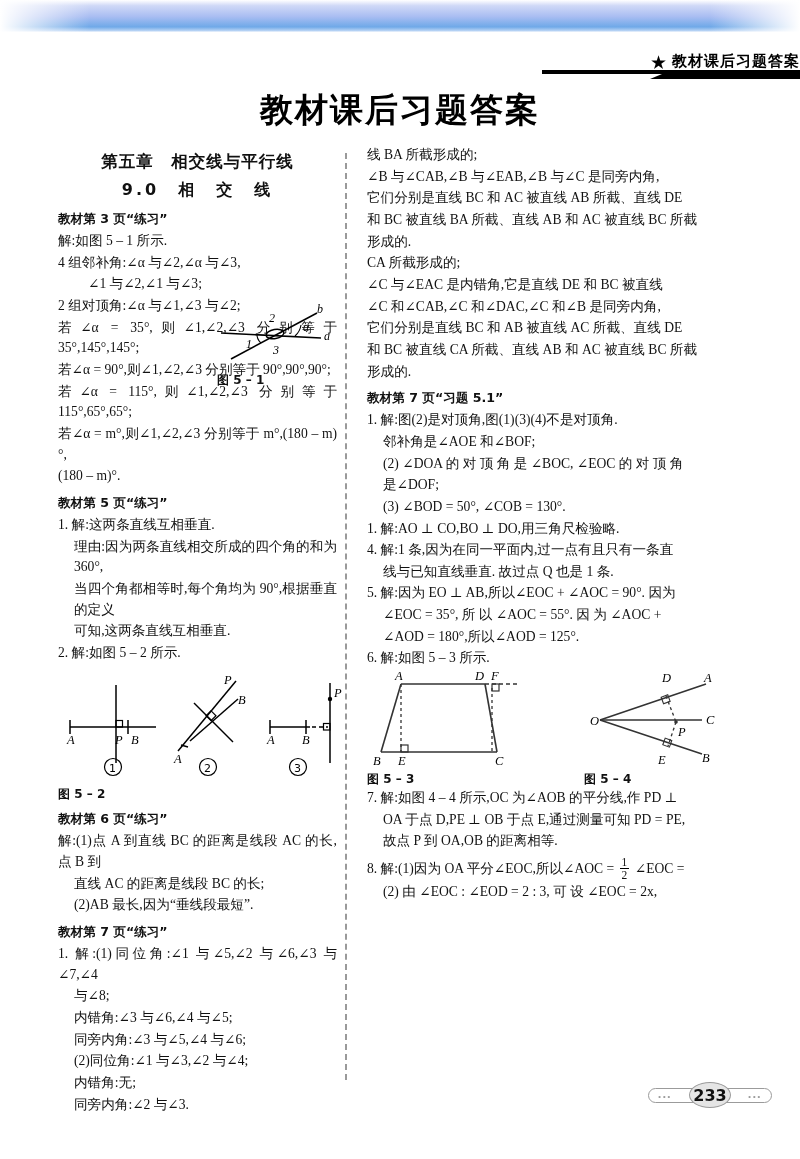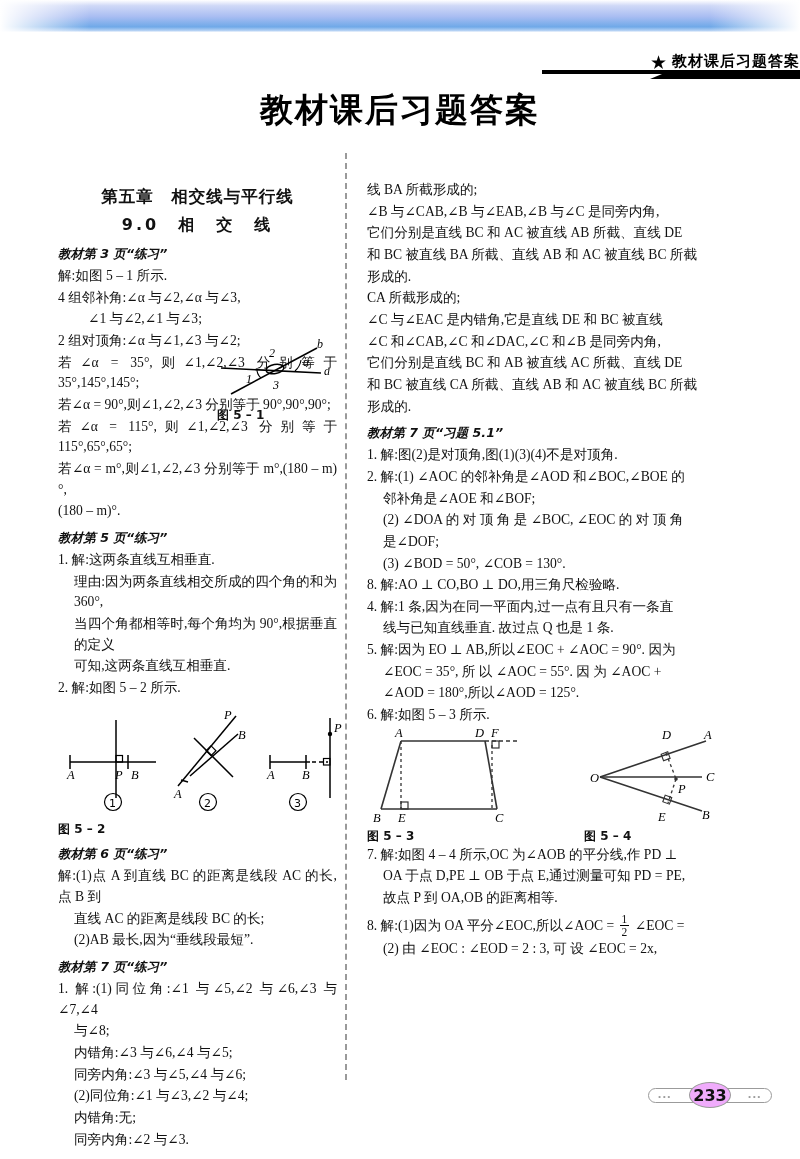--- a/index.html
+++ b/index.html
@@ -48,21 +48,21 @@
     text-align:center;
     font-family:"DejaVu Sans","Liberation Sans",sans-serif;
     font-weight:700; font-size:33px; letter-spacing:2px; color:#000;
   }
 
   
   .columns {
     position:absolute; left:0; top:145px; width:800px; height:935px;
     display:flex;
   }
-  .col { position:relative;margin-top:35px; }
+  .col { position:relative; }
   .col-left  { width:345px; padding:0 8px 0 58px; }
   .col-div   { width:4px; border-left:2px dashed #9a9a9a; margin:8px 0 0 0; }
   .col-right { width:451px; padding:0 56px 0 18px; }
 
   .chapter {
     text-align:center;
     font-family:"DejaVu Sans","Liberation Sans",sans-serif;
     font-weight:700; font-size:16.5px; letter-spacing:1px;
     margin: 6px 0 7px 0;
   }
@@ -70,21 +70,20 @@
     text-align:center;
     font-family:"DejaVu Sans","Liberation Sans",sans-serif;
     font-weight:700; font-size:16px; letter-spacing:3px;
     margin: 0 0 10px 0;
   }
 
   .srcline {
     font-family:"DejaVu Sans","Liberation Sans",sans-serif;
     font-weight:700; font-size:12.6px; letter-spacing:0px;
     margin: 8px 0 3px 0;
-    font-style: italic;
   }
 
   p.t {
     margin:0 0 1px 0;
     font-size:13.6px;
     line-height:1.52;
     text-align:justify;
   }
   p.t.ind1 { padding-left:16px; text-indent:0; }
   p.t.ind2 { padding-left:30px; text-indent:0; }
@@ -107,21 +106,21 @@
   }
   .pn-bar {
     position:absolute; left:0; top:6px; width:124px; height:15px;
     border:1.4px solid #9b9b9b; border-radius:9px; background:#fff;
   }
   .pn-dots { position:absolute; top:11px; font-size:9px; color:#9b9b9b; letter-spacing:1.5px; line-height:1;}
   .pn-dots.l { left:10px; }
   .pn-dots.r { right:10px; }
   .pn-circle {
     position:absolute; left:41px; top:0; width:42px; height:26px;
-    border:1.4px solid #9b9b9b; border-radius:50%; background:#f0abfc;
+    border:1.4px solid #9b9b9b; border-radius:50%; background:#e5e5e5;
     display:flex; align-items:center; justify-content:center;
   }
   .pn-num {
     font-family:"DejaVu Sans","Liberation Sans",sans-serif;
     font-weight:700; font-size:16px; color:#111;
   }
   svg { display:block; }
   .figrow { display:flex; justify-content:space-between; align-items:flex-end; }
 </style>
 </head>
@@ -261,26 +260,25 @@
     <p class="t">CA 所截形成的;</p>
     <p class="t">∠C 与∠EAC 是内错角,它是直线 DE 和 BC 被直线</p>
     <p class="t">∠C 和∠CAB,∠C 和∠DAC,∠C 和∠B 是同旁内角,</p>
     <p class="t">它们分别是直线 BC 和 AB 被直线 AC 所截、直线 DE</p>
     <p class="t">和 BC 被直线 CA 所截、直线 AB 和 AC 被直线 BC 所截</p>
     <p class="t">形成的.</p>
 
     <div class="srcline">教材第 7 页“习题 5.1”</div>
 
     <p class="t">1. 解:图(2)是对顶角,图(1)(3)(4)不是对顶角.</p>
-    <p class="t">2. 解:(1) ∠AOC 的邻补角是∠AOD 和∠BOC,∠BOE 的</p>
     <p class="t ind1">邻补角是∠AOE 和∠BOF;</p>
     <p class="t ind1">(2) ∠DOA 的 对 顶 角 是 ∠BOC, ∠EOC 的 对 顶 角</p>
     <p class="t ind1">是∠DOF;</p>
     <p class="t ind1">(3) ∠BOD = 50°, ∠COB = 130°.</p>
-    <p class="t">8. 解:AO ⊥ CO,BO ⊥ DO,用三角尺检验略.</p>
+    <p class="t">1. 解:AO ⊥ CO,BO ⊥ DO,用三角尺检验略.</p>
     <p class="t">4. 解:1 条,因为在同一平面内,过一点有且只有一条直</p>
     <p class="t ind1">线与已知直线垂直. 故过点 Q 也是 1 条.</p>
     <p class="t">5. 解:因为 EO ⊥ AB,所以∠EOC + ∠AOC = 90°. 因为</p>
     <p class="t ind1">∠EOC = 35°, 所 以 ∠AOC = 55°. 因 为 ∠AOC +</p>
     <p class="t ind1">∠AOD = 180°,所以∠AOD = 125°.</p>
     <p class="t">6. 解:如图 5 – 3 所示.</p>
 
     <div class="figrow">
       <div>
         <svg width="172" height="100" viewBox="0 0 172 100">

